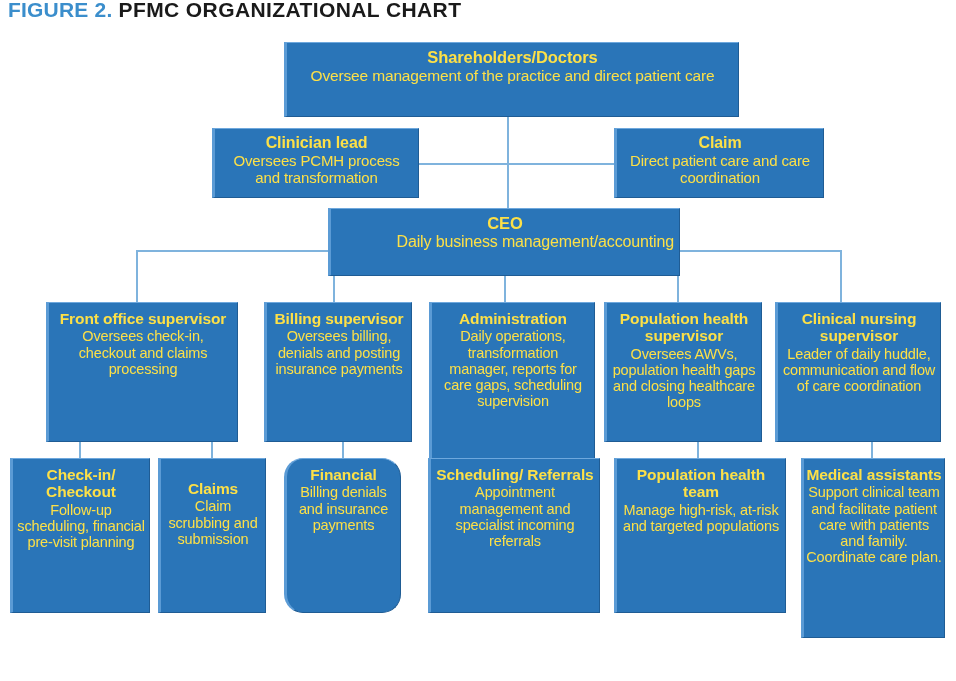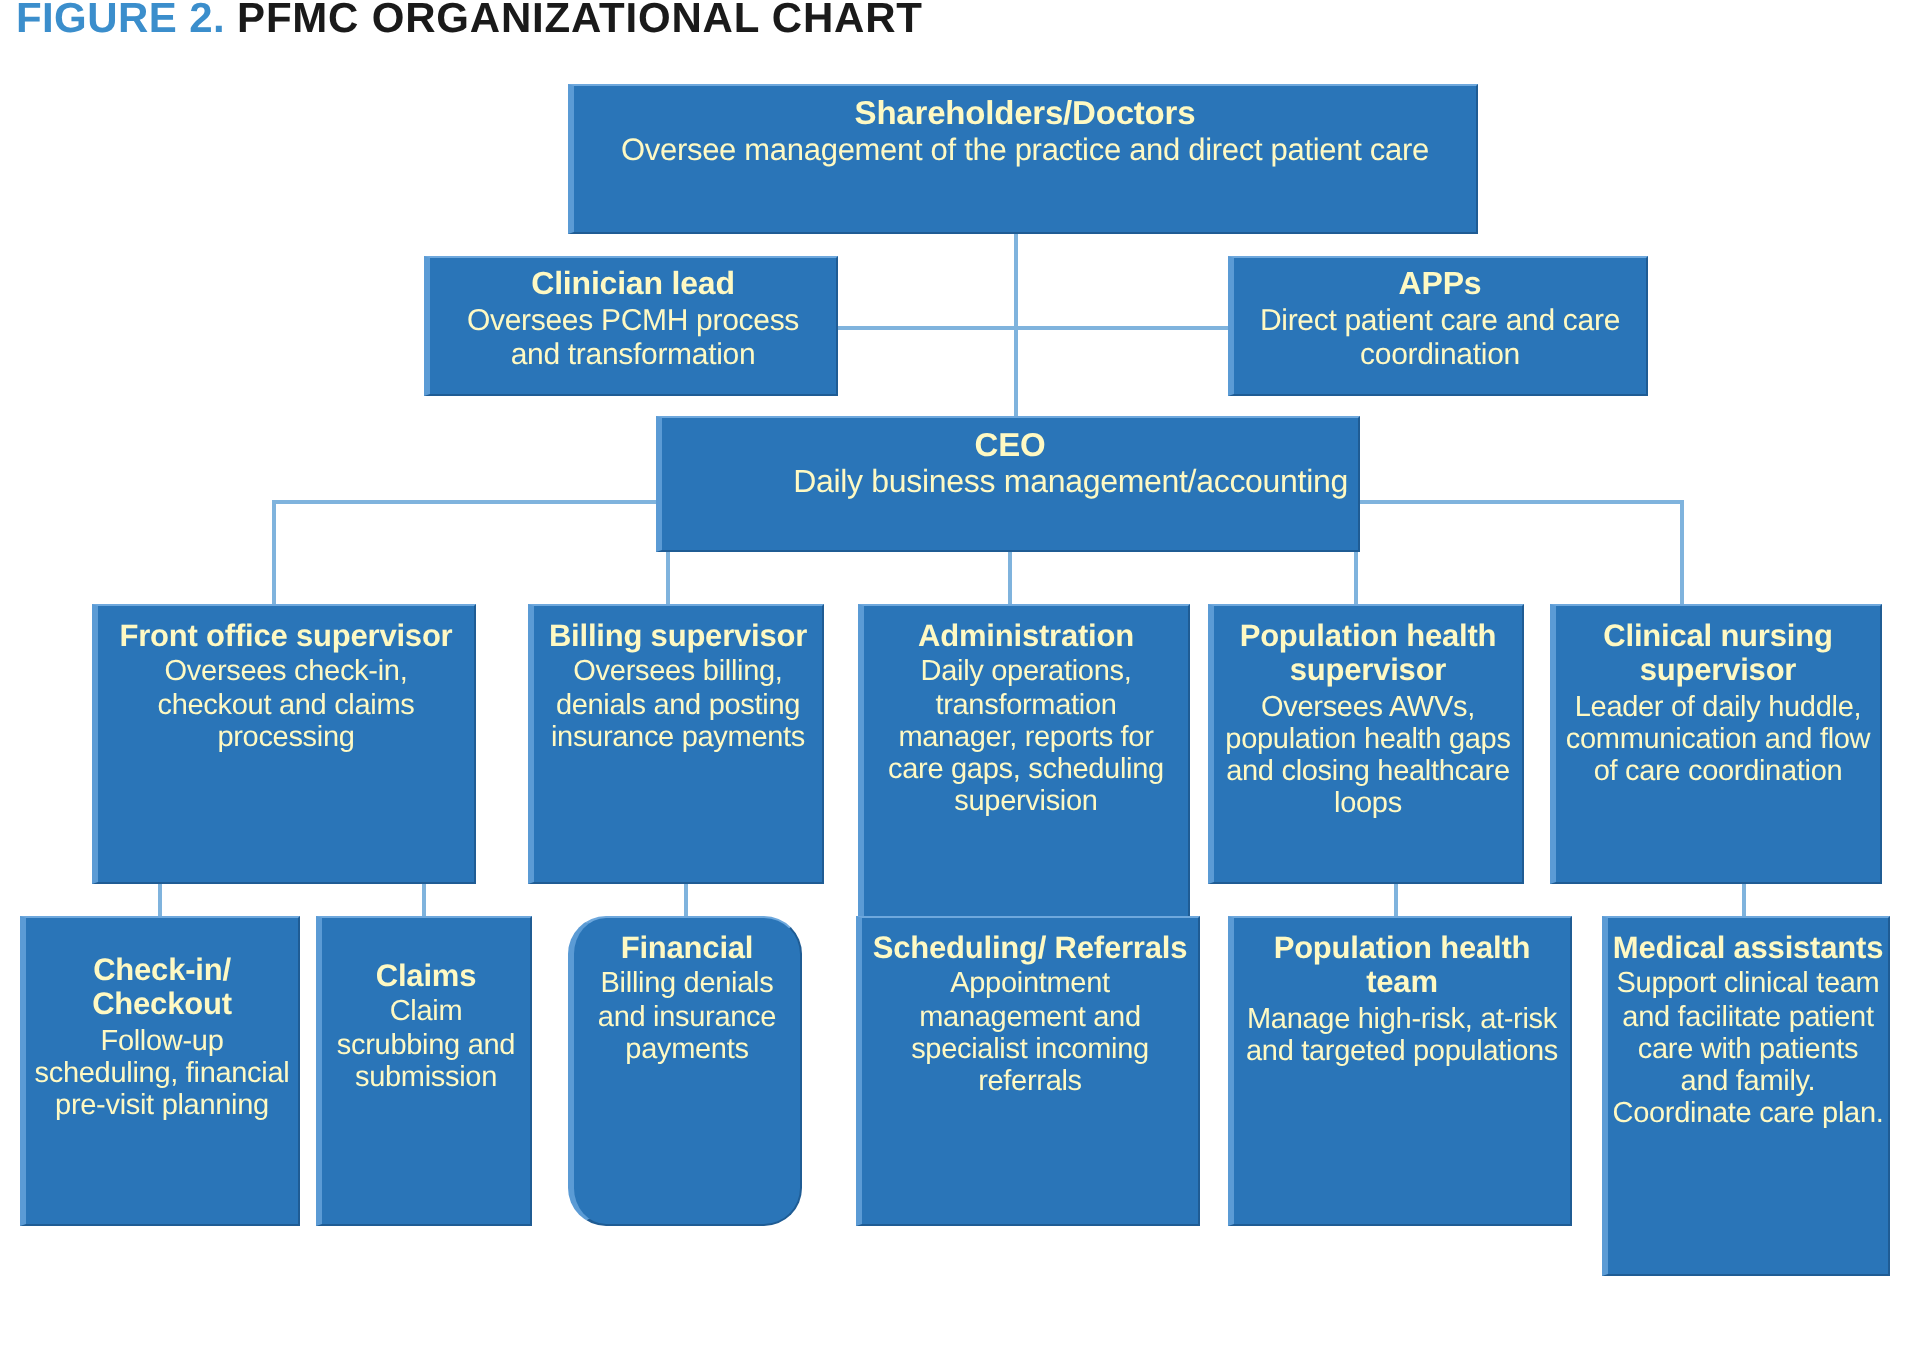--- a/index.html
+++ b/index.html
@@ -40,21 +40,21 @@
   }
   
   .node {
     position: absolute;
     background: #2a75b8;
     border-left: 3px solid #5b9bd5;
     border-top: 1px solid #6ea8dd;
     border-right: 1px solid #1f5c94;
     border-bottom: 1px solid #1f5c94;
     box-sizing: border-box;
-    color: #fef9c3;
+    color: #fde047;
     text-align: center;
     padding: 5px 5px 5px 5px;
     line-height: 1.12;
     overflow: hidden;
   }
   .node .n-title {
     display: block;
     font-weight: bold;
     font-size: 15.5px;
     letter-spacing: -0.1px;
@@ -121,21 +121,21 @@
     <span class="n-title">Shareholders/Doctors</span>
     <span class="n-desc">Oversee management of the practice and direct patient care</span>
   </div>
 
   <div class="node tier-2" style="left:212px; top:128px; width:207px; height:70px;">
     <span class="n-title">Clinician lead</span>
     <span class="n-desc">Oversees PCMH process and transformation</span>
   </div>
 
   <div class="node tier-2" style="left:614px; top:128px; width:210px; height:70px;">
-    <span class="n-title">APPs</span>
+    <span class="n-title">Claim</span>
     <span class="n-desc">Direct patient care and care coordination</span>
   </div>
 
   <div class="node tier-ceo" style="left:328px; top:208px; width:352px; height:68px;">
     <span class="n-title">CEO</span>
     <span class="n-desc">Daily business management/accounting</span>
   </div>
 
   <div class="node tier-3" style="left:46px; top:302px; width:192px; height:140px; padding-top:7px;">
     <span class="n-title">Front office supervisor</span>
@@ -155,21 +155,21 @@
   <div class="node tier-3" style="left:604px; top:302px; width:158px; height:140px; padding-top:7px; padding-left:3px; padding-right:3px;">
     <span class="n-title">Population health supervisor</span>
     <span class="n-desc">Oversees AWVs, population health gaps and closing healthcare loops</span>
   </div>
 
   <div class="node tier-3" style="left:775px; top:302px; width:166px; height:140px; padding-top:7px; padding-left:3px; padding-right:3px;">
     <span class="n-title">Clinical nursing supervisor</span>
     <span class="n-desc">Leader of daily huddle, communication and flow of care coordination</span>
   </div>
 
-  <div class="node tier-4" style="left:10px; top:458px; width:140px; height:155px; padding-top:18px; padding-left:2px; padding-right:2px;">
+  <div class="node tier-4" style="left:10px; top:458px; width:140px; height:155px; padding-top:7px; padding-left:2px; padding-right:2px;">
     <span class="n-title">Check-in/ Checkout</span>
     <span class="n-desc">Follow-up scheduling, financial pre-visit planning</span>
   </div>
 
   <div class="node tier-4" style="left:158px; top:458px; width:108px; height:155px; padding-top:21px;">
     <span class="n-title">Claims</span>
     <span class="n-desc">Claim scrubbing and submission</span>
   </div>
 
   <div class="node tier-4" style="left:284px; top:458px; width:117px; height:155px; padding-top:7px;border-radius:19px;">

